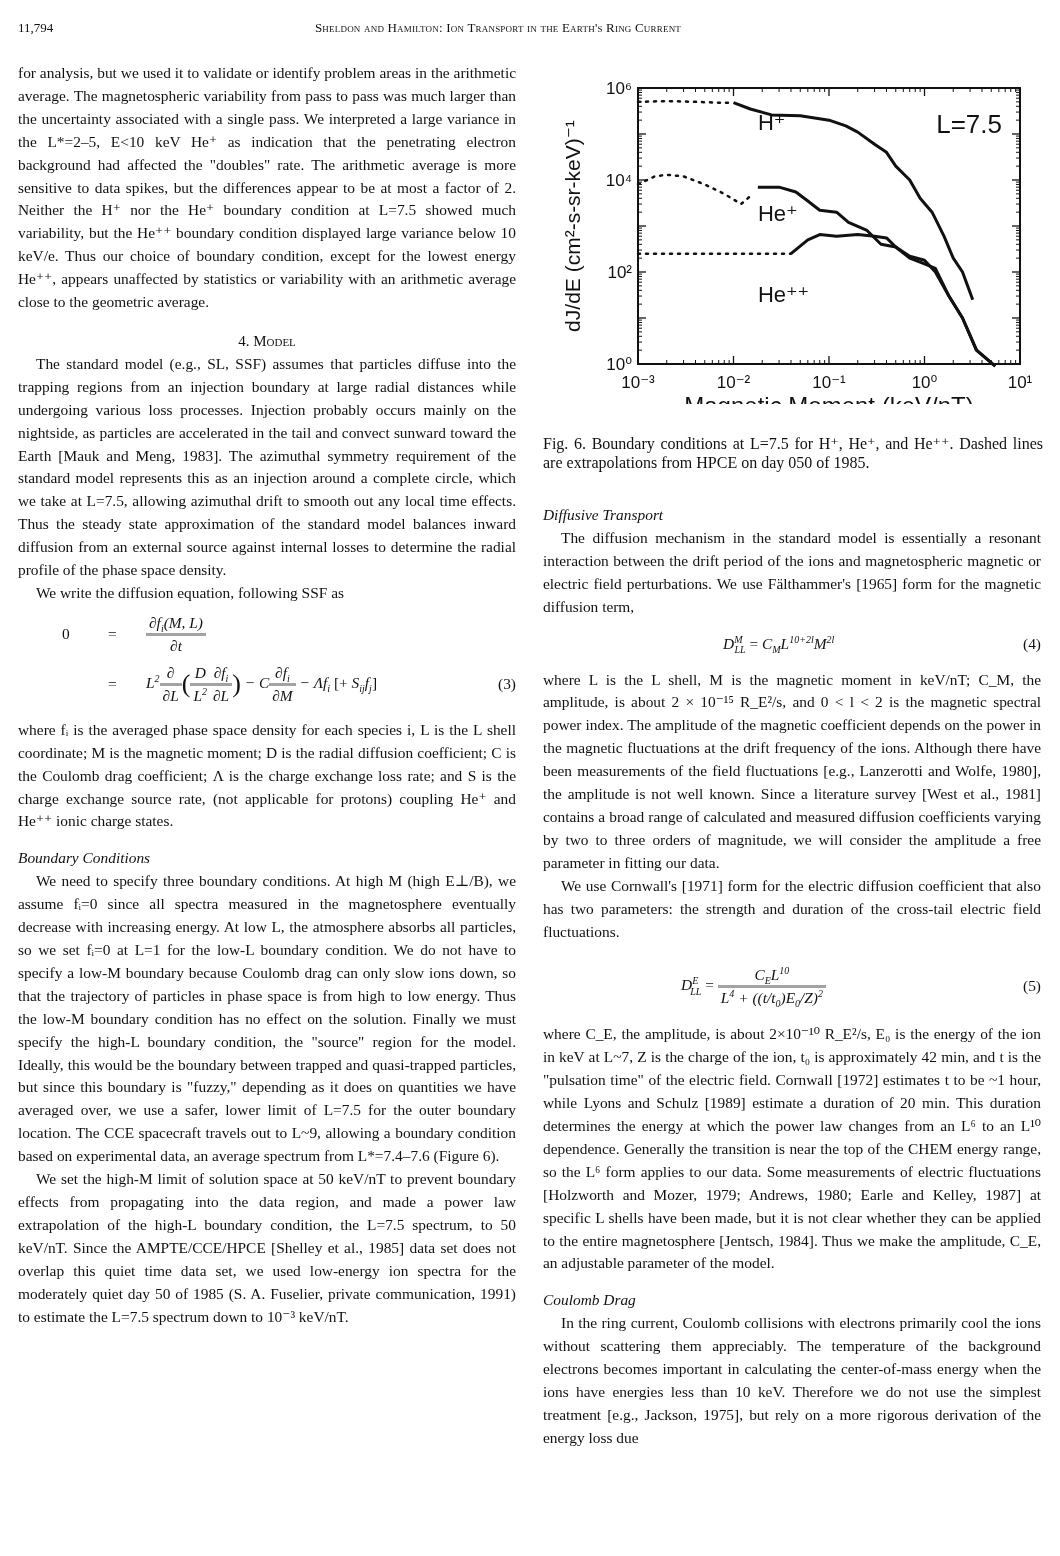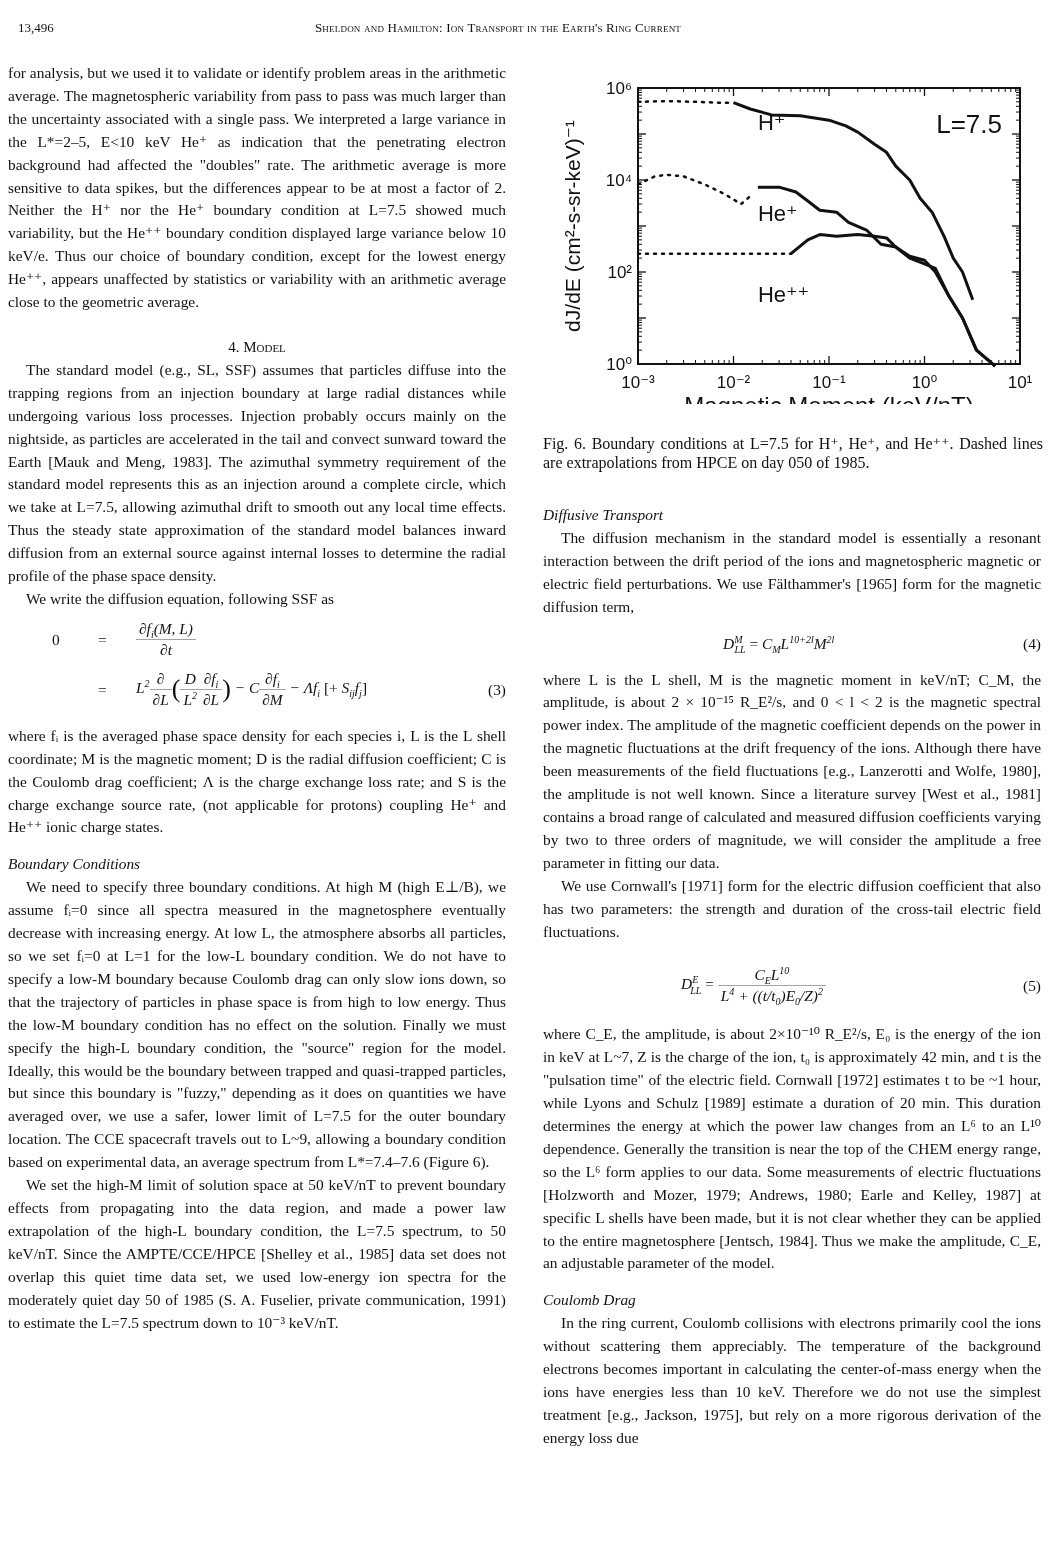--- a/index.html
+++ b/index.html
@@ -2,43 +2,43 @@
 <html><head>
 <meta charset="utf-8">
 <style>
   html, body { margin:0; padding:0; background:#ffffff; }
   body { width:1060px; height:1556px; position:relative; overflow:hidden;
          font-family:"Liberation Serif","DejaVu Serif",serif; color:#111; }
   .runhead { position:absolute; top:20px; left:0; width:1060px; height:22px; font-size:13px; }
   .runhead .pg { position:absolute; left:18px; top:0; }
   .runhead .title { position:absolute; left:0; width:996px; text-align:center; top:0; font-variant:small-caps; letter-spacing:0.2px; }
   .col { position:absolute; width:498px; font-size:15.4px; line-height:22.9px; text-align:justify; }
-  .colL { left:8px; top:62px; }
+  .colL { left:18px; top:62px; }
   .colR { left:543px; top:462px; }
   p { margin:0; }
   p.ind { text-indent:18px; }
-  .sec { text-align:center; margin-top:22px; font-size:15px; }
+  .sec { text-align:center; margin-top:16px; font-size:15px; }
   .sec .sc { font-variant:small-caps; }
   .sub { font-style:italic; margin-top:14px; }
   .eq { position:relative; height:auto; margin:12px 0 10px 0; font-style:italic; }
   .eqnum { position:absolute; right:0; font-style:normal; }
   sup { font-size:10px; line-height:0; }
   sub { font-size:10px; line-height:0; }
   .frac { display:inline-block; vertical-align:middle; text-align:center; }
-  .frac .num { display:block; border-bottom:1px solid #a3a3a3; padding:0 3px; line-height:20px; }
+  .frac .num { display:block; border-bottom:3px solid #a3a3a3; padding:0 3px; line-height:20px; }
   .frac .den { display:block; line-height:20px; padding:0 3px; }
   .figure { position:absolute; left:548px; top:64px; width:506px; height:340px; }
   .caption { position:absolute; left:543px; top:434px; width:500px; font-size:16px; line-height:19px; text-align:justify; }
   svg text { font-family:"Liberation Sans","DejaVu Sans",sans-serif; fill:#111; }
 </style>
 </head>
 <body>
 
 <div class="runhead">
-  <span class="pg">13,496</span>
+  <span class="pg">11,794</span>
   <span class="title">Sheldon and Hamilton: Ion Transport in the Earth's Ring Current</span>
 </div>
 
 <div class="col colL">
   <p>for analysis, but we used it to validate or identify problem areas in the arithmetic average.  The magnetospheric variability from pass to pass was much larger than the uncertainty associated with a single pass.  We interpreted a large variance in the L*=2–5, E&lt;10 keV He⁺ as indication that the penetrating electron background had affected the "doubles" rate.  The arithmetic average is more sensitive to data spikes, but the differences appear to be at most a factor of 2.  Neither the H⁺ nor the He⁺ boundary condition at L=7.5 showed much variability, but the He⁺⁺ boundary condition displayed large variance below 10 keV/e.  Thus our choice of boundary condition, except for the lowest energy He⁺⁺, appears unaffected by statistics or variability with an arithmetic average close to the geometric average.</p>
   <div class="sec">
     <span>4.</span>
     <span class="sc">Model</span>
   </div>
   <p class="ind">The standard model (e.g., SL, SSF) assumes that particles diffuse into the trapping regions from an injection boundary at large radial distances while undergoing various loss processes.  Injection probably occurs mainly on the nightside, as particles are accelerated in the tail and convect sunward toward the Earth  [Mauk and Meng, 1983].  The azimuthal symmetry requirement of the standard model represents this as an injection around a complete circle, which we take at L=7.5, allowing azimuthal drift to smooth out any local time effects.  Thus the steady state approximation of the standard model balances inward diffusion from an external source against internal losses to determine the radial profile of the phase space density.</p>

